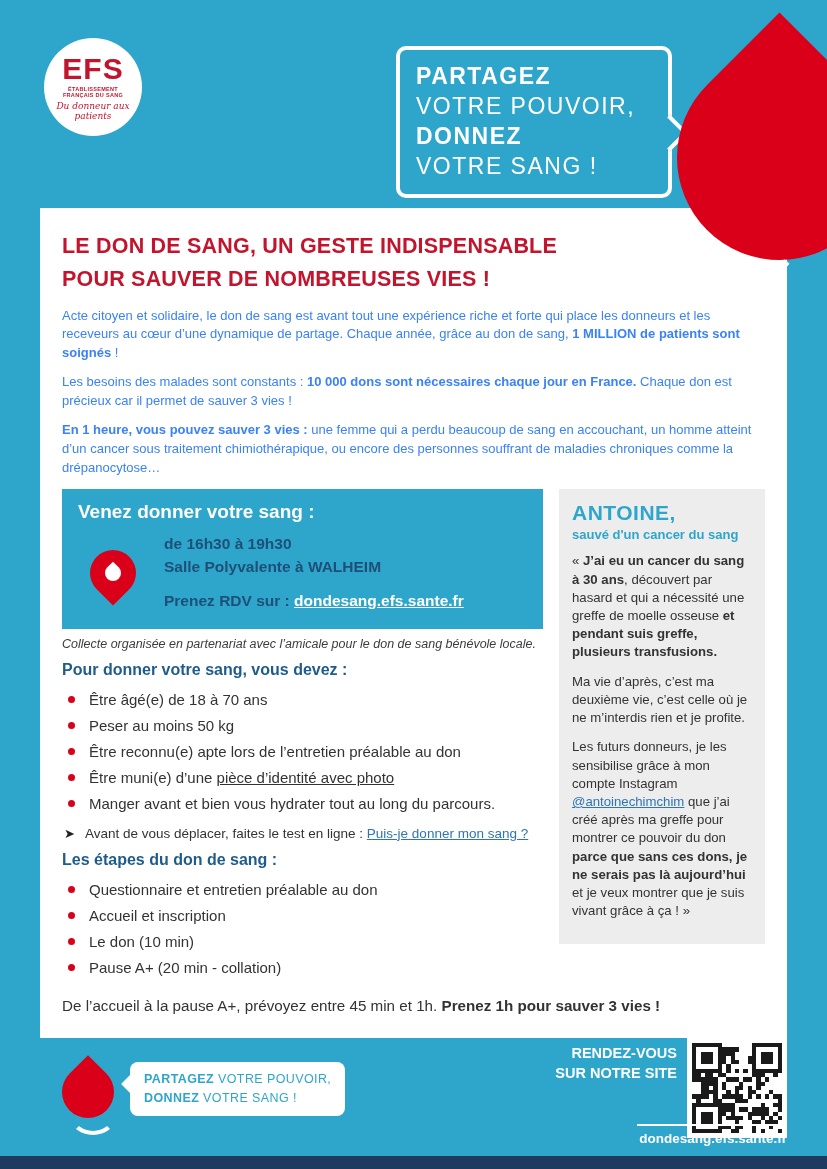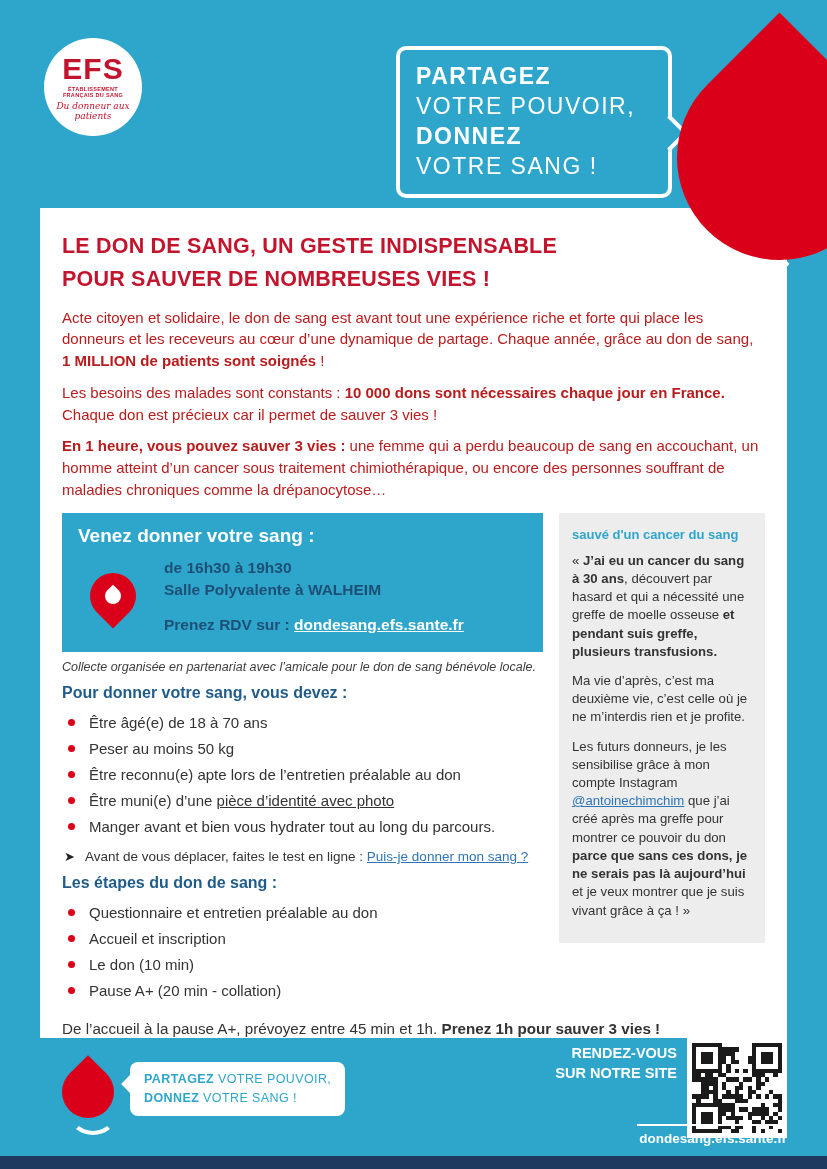--- a/index.html
+++ b/index.html
@@ -22,21 +22,21 @@
     border-top:4px solid #fff;border-right:4px solid #fff;transform:rotate(45deg);}
   
   .big-drop{position:absolute;right:-55px;top:55px;width:205px;height:205px;background:#DB0019;
     border-radius:0 50% 50% 50%;transform:rotate(45deg);z-index:5;}
   .big-smile{position:absolute;right:25px;top:190px;width:105px;height:80px;border:7px solid transparent;
     border-bottom:7px solid #fff;border-radius:50%;transform:rotate(-6deg);z-index:6;}
   
   .main{position:absolute;left:40px;top:208px;width:747px;height:830px;background:#fff;
     box-sizing:border-box;padding:18px 22px 4px 22px;z-index:2;}
   .headline{margin:4px 0 10px;color:#C3142D;font-size:21.5px;font-weight:800;line-height:1.55;letter-spacing:.2px;}
-  .para{margin:0 0 10px;color:#b91c1c;font-size:15px;line-height:1.45;}
+  .para{margin:0 0 10px;color:#3b82f6;font-size:13px;line-height:1.45;}
   .b{font-weight:700;}
   .u{text-decoration:underline;}
   .link{color:#2E75B6;text-decoration:underline;}
   .columns{display:flex;gap:16px;margin-top:12px;align-items:flex-start;}
   .left{flex:1;min-width:0;}
   
   .event-box{background:#2EA6CC;padding:12px 16px 16px;}
   .event-title{color:#fff;font-size:19px;font-weight:700;margin-bottom:10px;}
   .event-row{display:flex;align-items:center;gap:28px;padding-left:12px;}
   .pin{width:46px;height:46px;background:#DB0019;border-radius:50% 50% 50% 0;transform:rotate(-45deg);
@@ -171,20 +171,21 @@
             <span>Le don (10 min)</span>
           </li>
         <li>
             <span class="dot"></span>
             <span>Pause A+ (20 min - collation)</span>
           </li>
       </ul>
     </div>
 
     <aside class="sidebar">
+      <div class="t-name">ANTOINE,</div>
       <div class="t-sub">sauvé d'un cancer du sang</div>
       <p class="t-p"><span>« </span><span class="b">J’ai eu un cancer du sang à 30 ans</span><span>, découvert par hasard et qui a nécessité une greffe de moelle osseuse </span><span class="b">et pendant suis greffe, plusieurs transfusions.</span></p>
       <p class="t-p"><span>Ma vie d’après, c’est ma deuxième vie, c’est celle où je ne m’interdis rien et je profite.</span></p>
       <p class="t-p"><span>Les futurs donneurs, je les sensibilise grâce à mon compte Instagram </span><a class="link" href="#">@antoinechimchim</a><span> que j’ai créé après ma greffe pour montrer ce pouvoir du don </span><span class="b">parce que sans ces dons, je ne serais pas là aujourd’hui</span><span> et je veux montrer que je suis vivant grâce à ça ! »</span></p>
     </aside>
   </div>
 
   <p class="closing"><span>De l’accueil à la pause A+, prévoyez entre 45 min et 1h. </span><span class="b">Prenez 1h pour sauver 3 vies !</span></p>
 </div>
 

